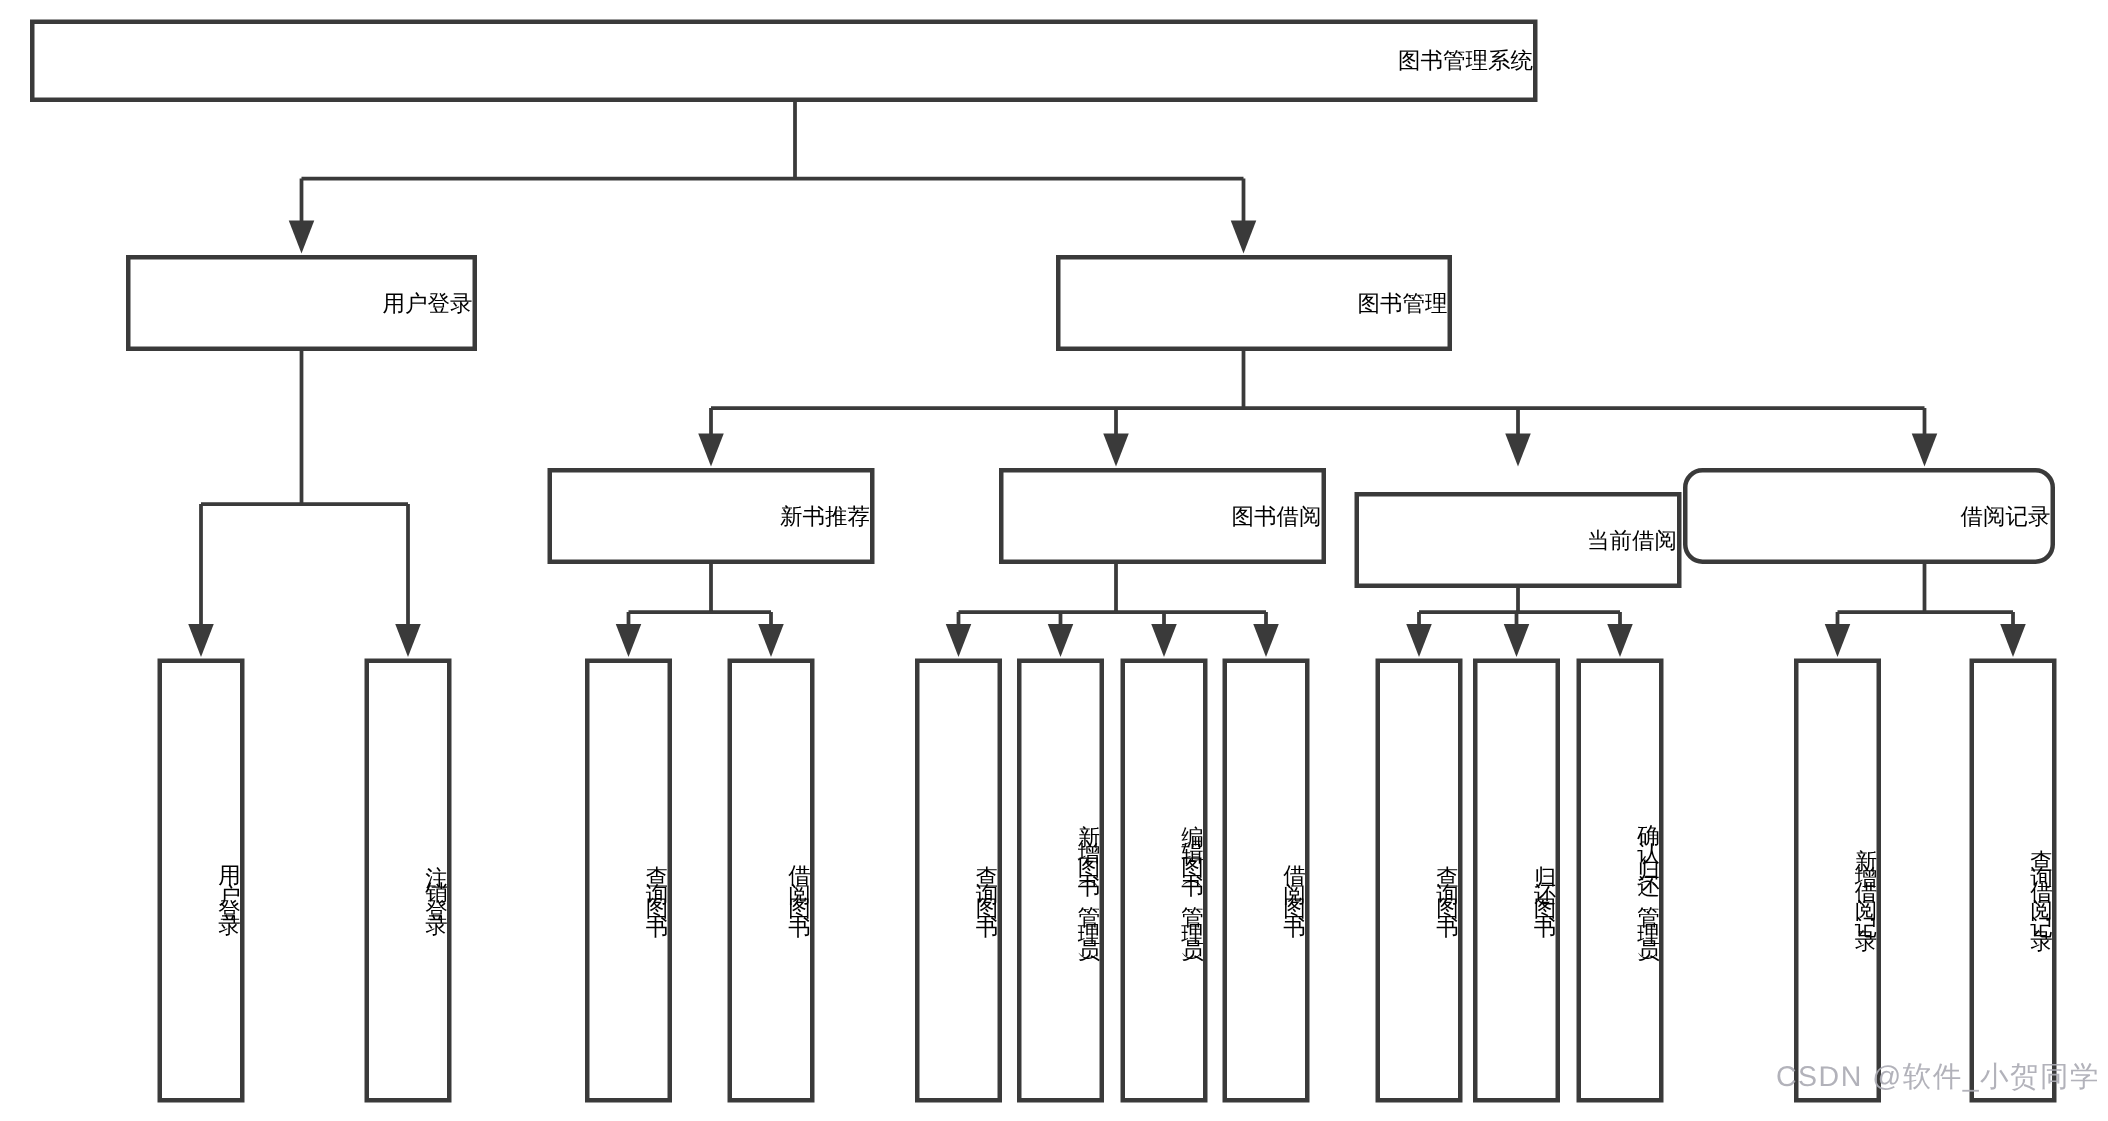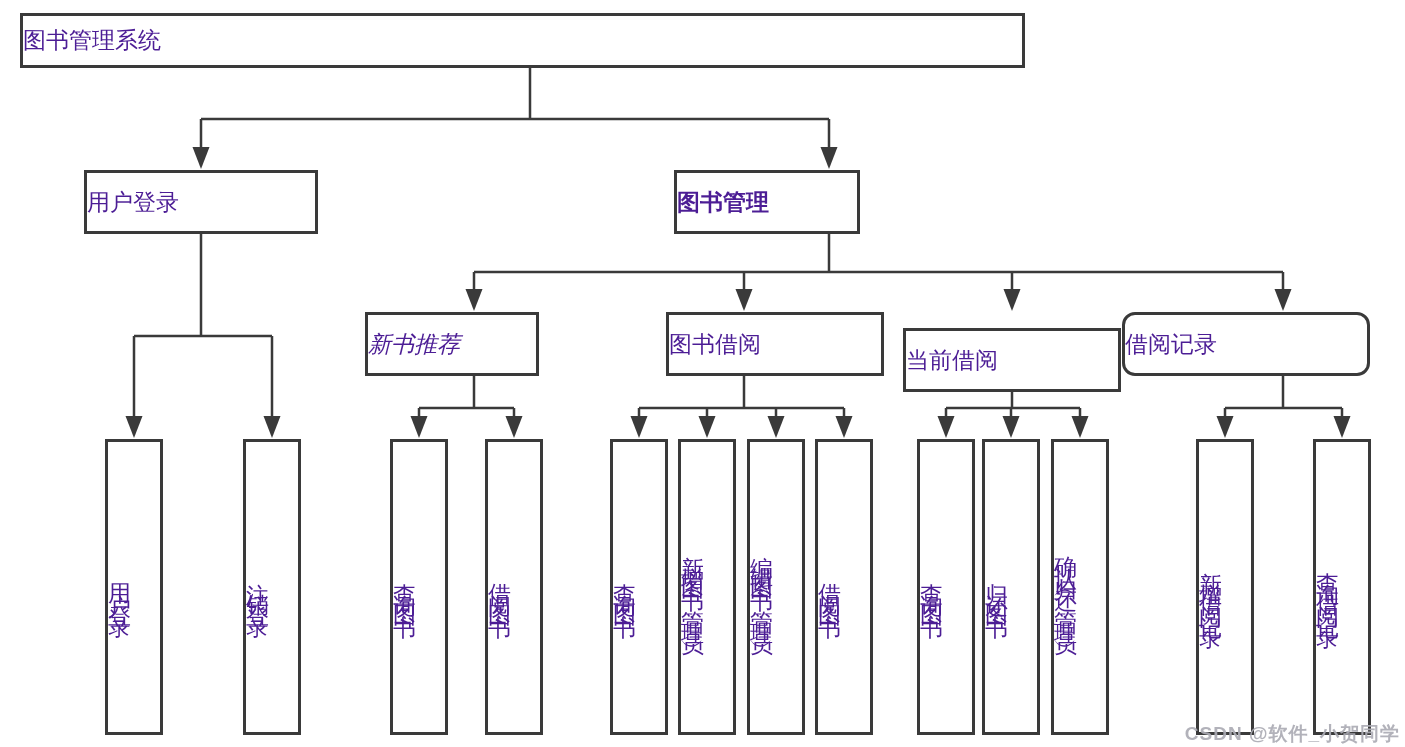--- a/index.html
+++ b/index.html
@@ -16,49 +16,48 @@
     left: 0; top: 0;
     width: 1405px; height: 747px;
   }
   .box {
     position: absolute;
     box-sizing: border-box;
     background: #ffffff;
     border: 3px solid #3a3a3a;
     display: flex;
     align-items: center;
-    justify-content: flex-start;
-    color: #4c1d95;
-    font-size: 23px;
+    justify-content: flex-end;
+    color: #000000;
+    font-size: 15px;
   }
   .node { height: 64px; }
   .root { height: 55px; }
   .leaf {
     top: 439px;
     width: 58px;
     height: 296px;
   }
   .leaf .vlabel {
     writing-mode: vertical-rl;
     text-orientation: mixed;
     letter-spacing: 11px;
     line-height: 1;
     white-space: nowrap;
   }
   .label { white-space: nowrap; }
   #watermark {
     position: absolute;
     right: 5px;
-    bottom: 0;
+    bottom: 16px;
     font-size: 19px;
     color: rgba(171, 171, 180, 0.92);
     letter-spacing: 1px;
     z-index: 10;
     white-space: nowrap;
-    font-weight: bold;
   }
 </style>
 </head>
 <body>
 
 <div id="canvas">
 
   <svg id="connector-svg" viewBox="0 0 1405 747" xmlns="http://www.w3.org/2000/svg">
     <g fill="none" stroke="#3a3a3a" stroke-width="2.5">
       <path d="M530 68 V119 M201 119 H829 M201 119 V150 M829 119 V150"></path>
@@ -92,25 +91,25 @@
     </g>
   </svg>
 
   <div class="box root" style="left:20px;top:13px;width:1005px;">
     <span class="label">图书管理系统</span>
   </div>
 
   <div class="box node" style="left:84px;top:170px;width:234px;">
     <span class="label">用户登录</span>
   </div>
-  <div class="box node" style="left:674px;top:170px;width:186px;font-weight:bold;">
+  <div class="box node" style="left:704px;top:170px;width:264px;">
     <span class="label">图书管理</span>
   </div>
 
-  <div class="box node" style="left:365px;top:312px;width:174px;font-style:italic;">
+  <div class="box node" style="left:365px;top:312px;width:218px;">
     <span class="label">新书推荐</span>
   </div>
   <div class="box node" style="left:635px;top:312px;width:218px;margin-left:31px;">
     <span class="label">图书借阅</span>
   </div>
   <div class="box node" style="left:903px;top:328px;width:218px;">
     <span class="label">当前借阅</span>
   </div>
   <div class="box node" style="left:1122px;top:312px;width:248px;border-radius:13px;">
     <span class="label">借阅记录</span>

